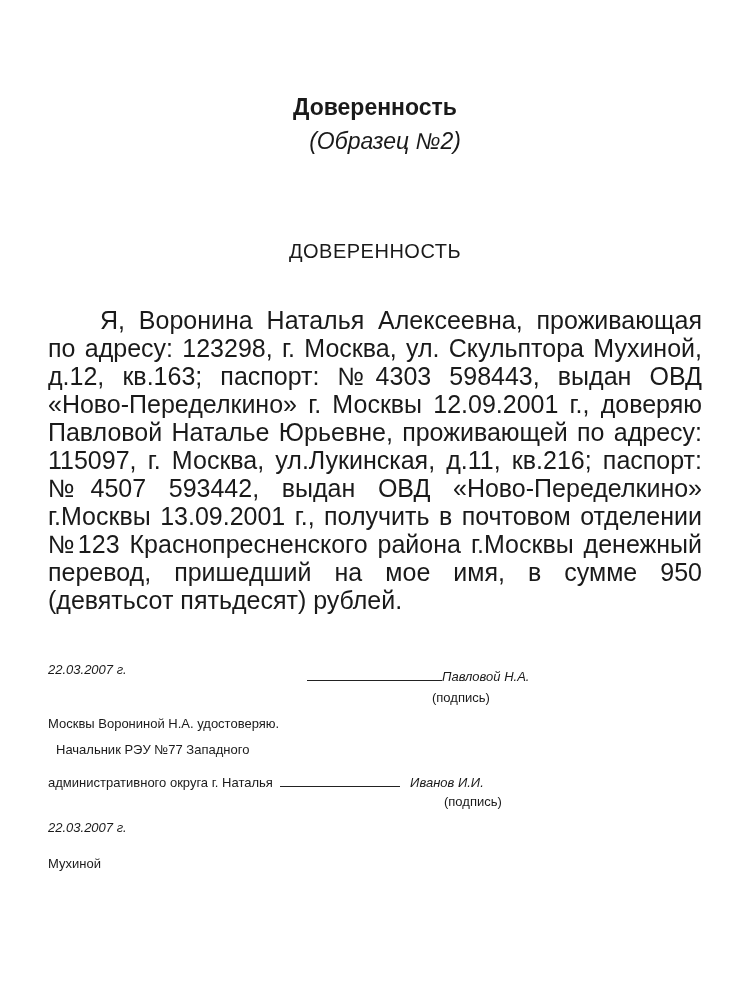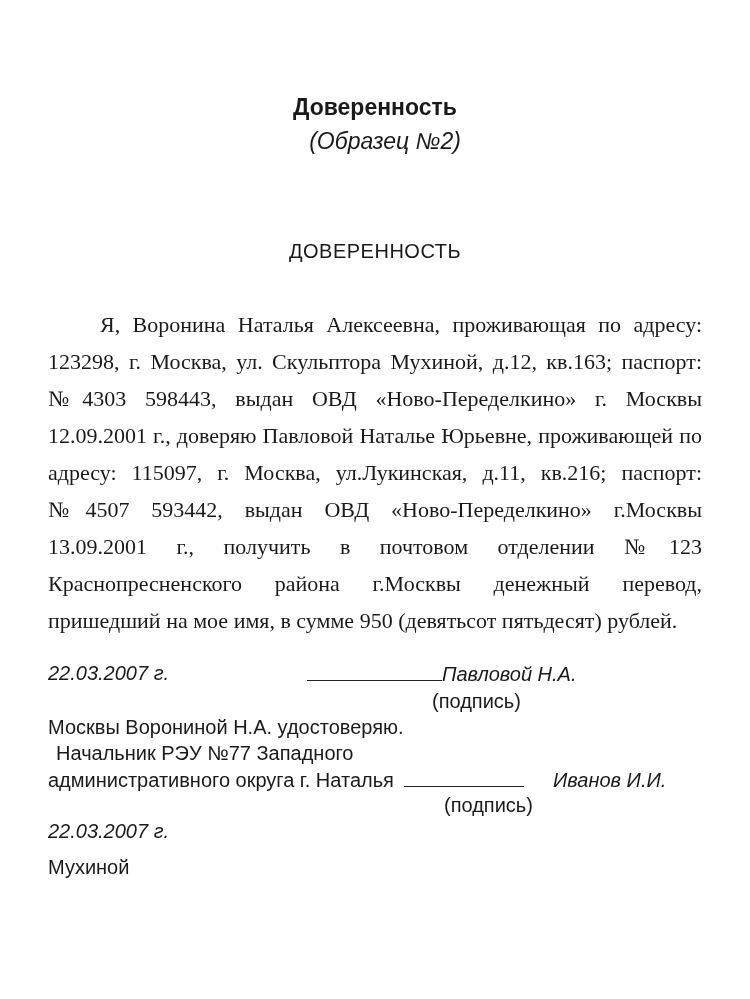--- a/index.html
+++ b/index.html
@@ -15,25 +15,24 @@
   .subtitle {
     position: absolute; left: 10px; width: 750px; top: 126px;
     text-align: center; font-style: italic; font-size: 23px; line-height: 30px;
   }
   .heading {
     position: absolute; left: 0; width: 750px; top: 240px;
     text-align: center; font-size: 20px; letter-spacing: 0.5px;
   }
   .body {
     position: absolute; left: 48px; width: 654px; top: 306px;
-    font-size: 22px; line-height: 37px; text-align: justify;
+    font-size: 25px; line-height: 28px; text-align: justify;
     text-indent: 52px;
-    font-family: Liberation Serif, serif;
   }
-  .line { position: absolute; font-size: 20px; white-space: nowrap; }
+  .line { position: absolute; font-size: 13px; white-space: nowrap; }
   .it { font-style: italic; }
   .sigline { display: inline-block; border-bottom: 1.5px solid #222; vertical-align: baseline; height: 18px; }
 </style>
 </head>
 <body>
 
 <div class="title">Доверенность</div>
 <div class="subtitle">(Образец №2)</div>
 
 <div class="heading">ДОВЕРЕННОСТЬ</div>
@@ -44,18 +43,18 @@
 <div class="line" style="left:307px; top:662px;">
   <span class="sigline" style="width:135px;"></span><span class="it">Павловой Н.А.</span>
 </div>
 <div class="line" style="left:432px; top:690px;">(подпись)</div>
 
 <div class="line" style="left:48px; top:716px;">Москвы Ворониной Н.А. удостоверяю.</div>
 <div class="line" style="left:56px; top:742px;">Начальник РЭУ №77 Западного</div>
 <div class="line" style="left:48px; top:768px;">
   <span>административного округа г. Наталья</span>
   <span class="sigline" style="width:120px; margin-left:4px;"></span>
-  <span class="it" style="margin-left:24px;">Иванов И.И.</span>
+  <span class="it" style="margin-left:6px;">Иванов И.И.</span>
 </div>
 <div class="line" style="left:444px; top:794px;">(подпись)</div>
 
 <div class="line it" style="left:48px; top:820px;">22.03.2007 г.</div>
 <div class="line" style="left:48px; top:856px;">Мухиной</div>
 
 </body></html>

